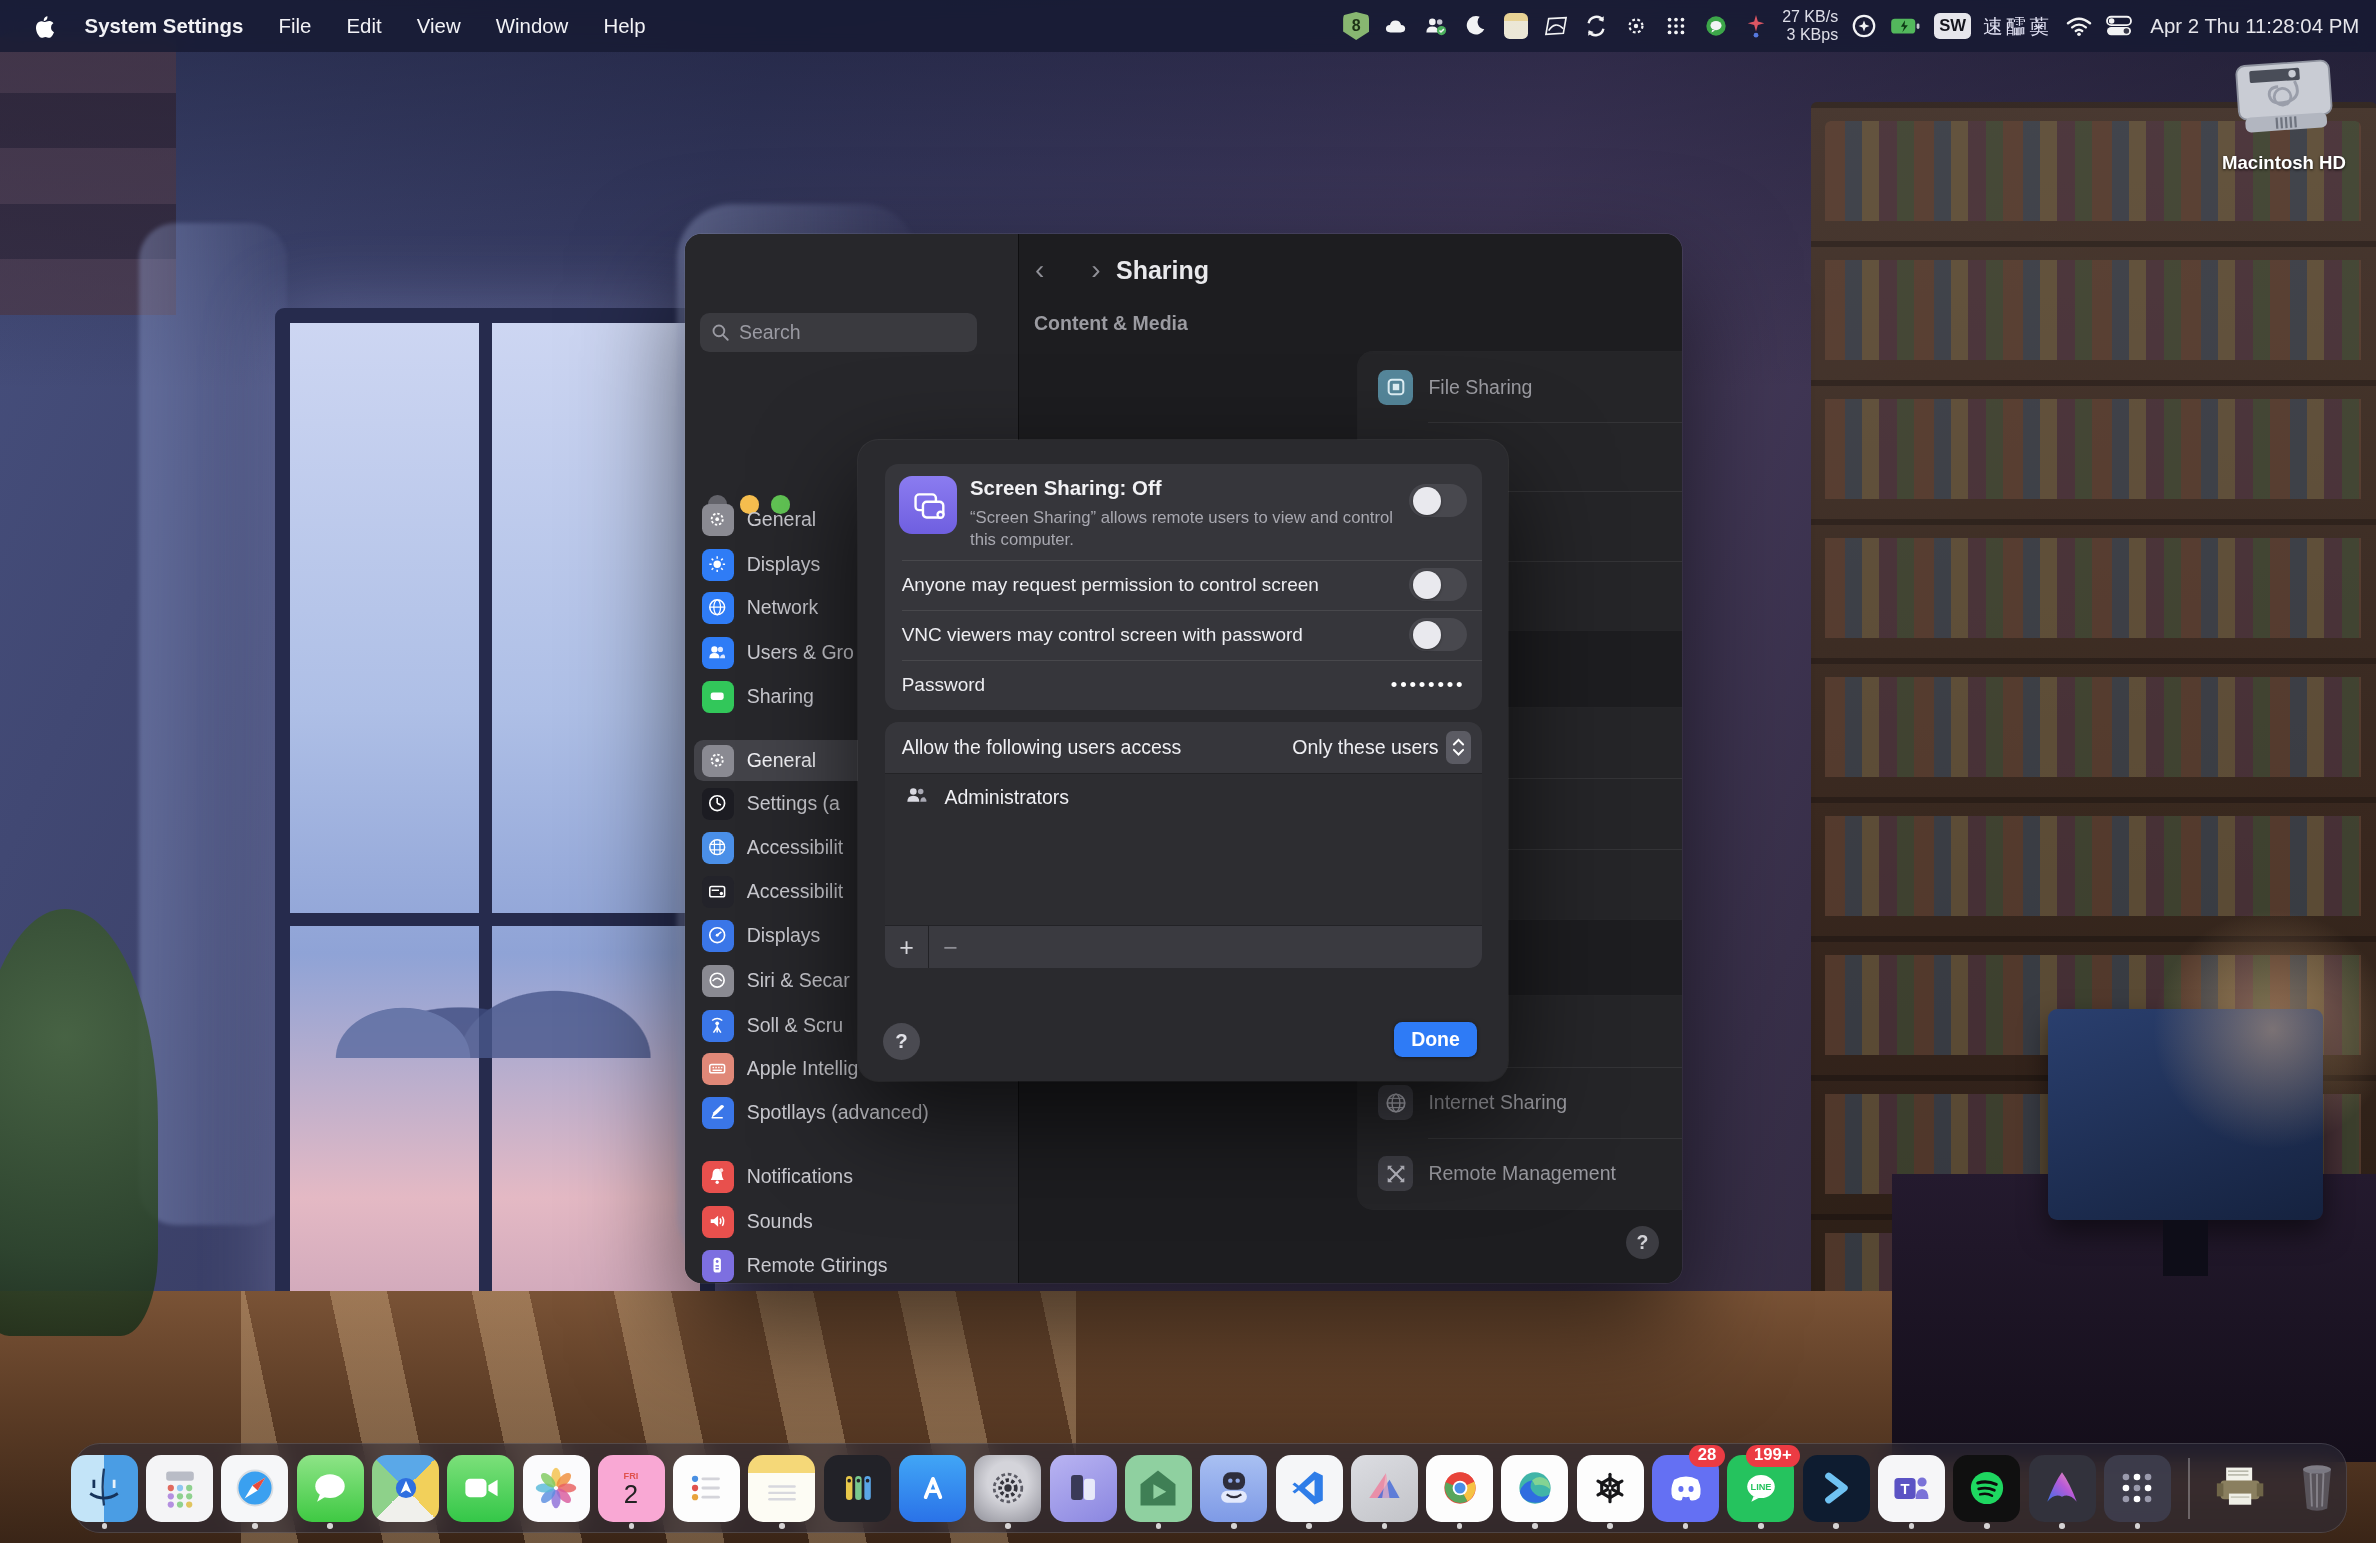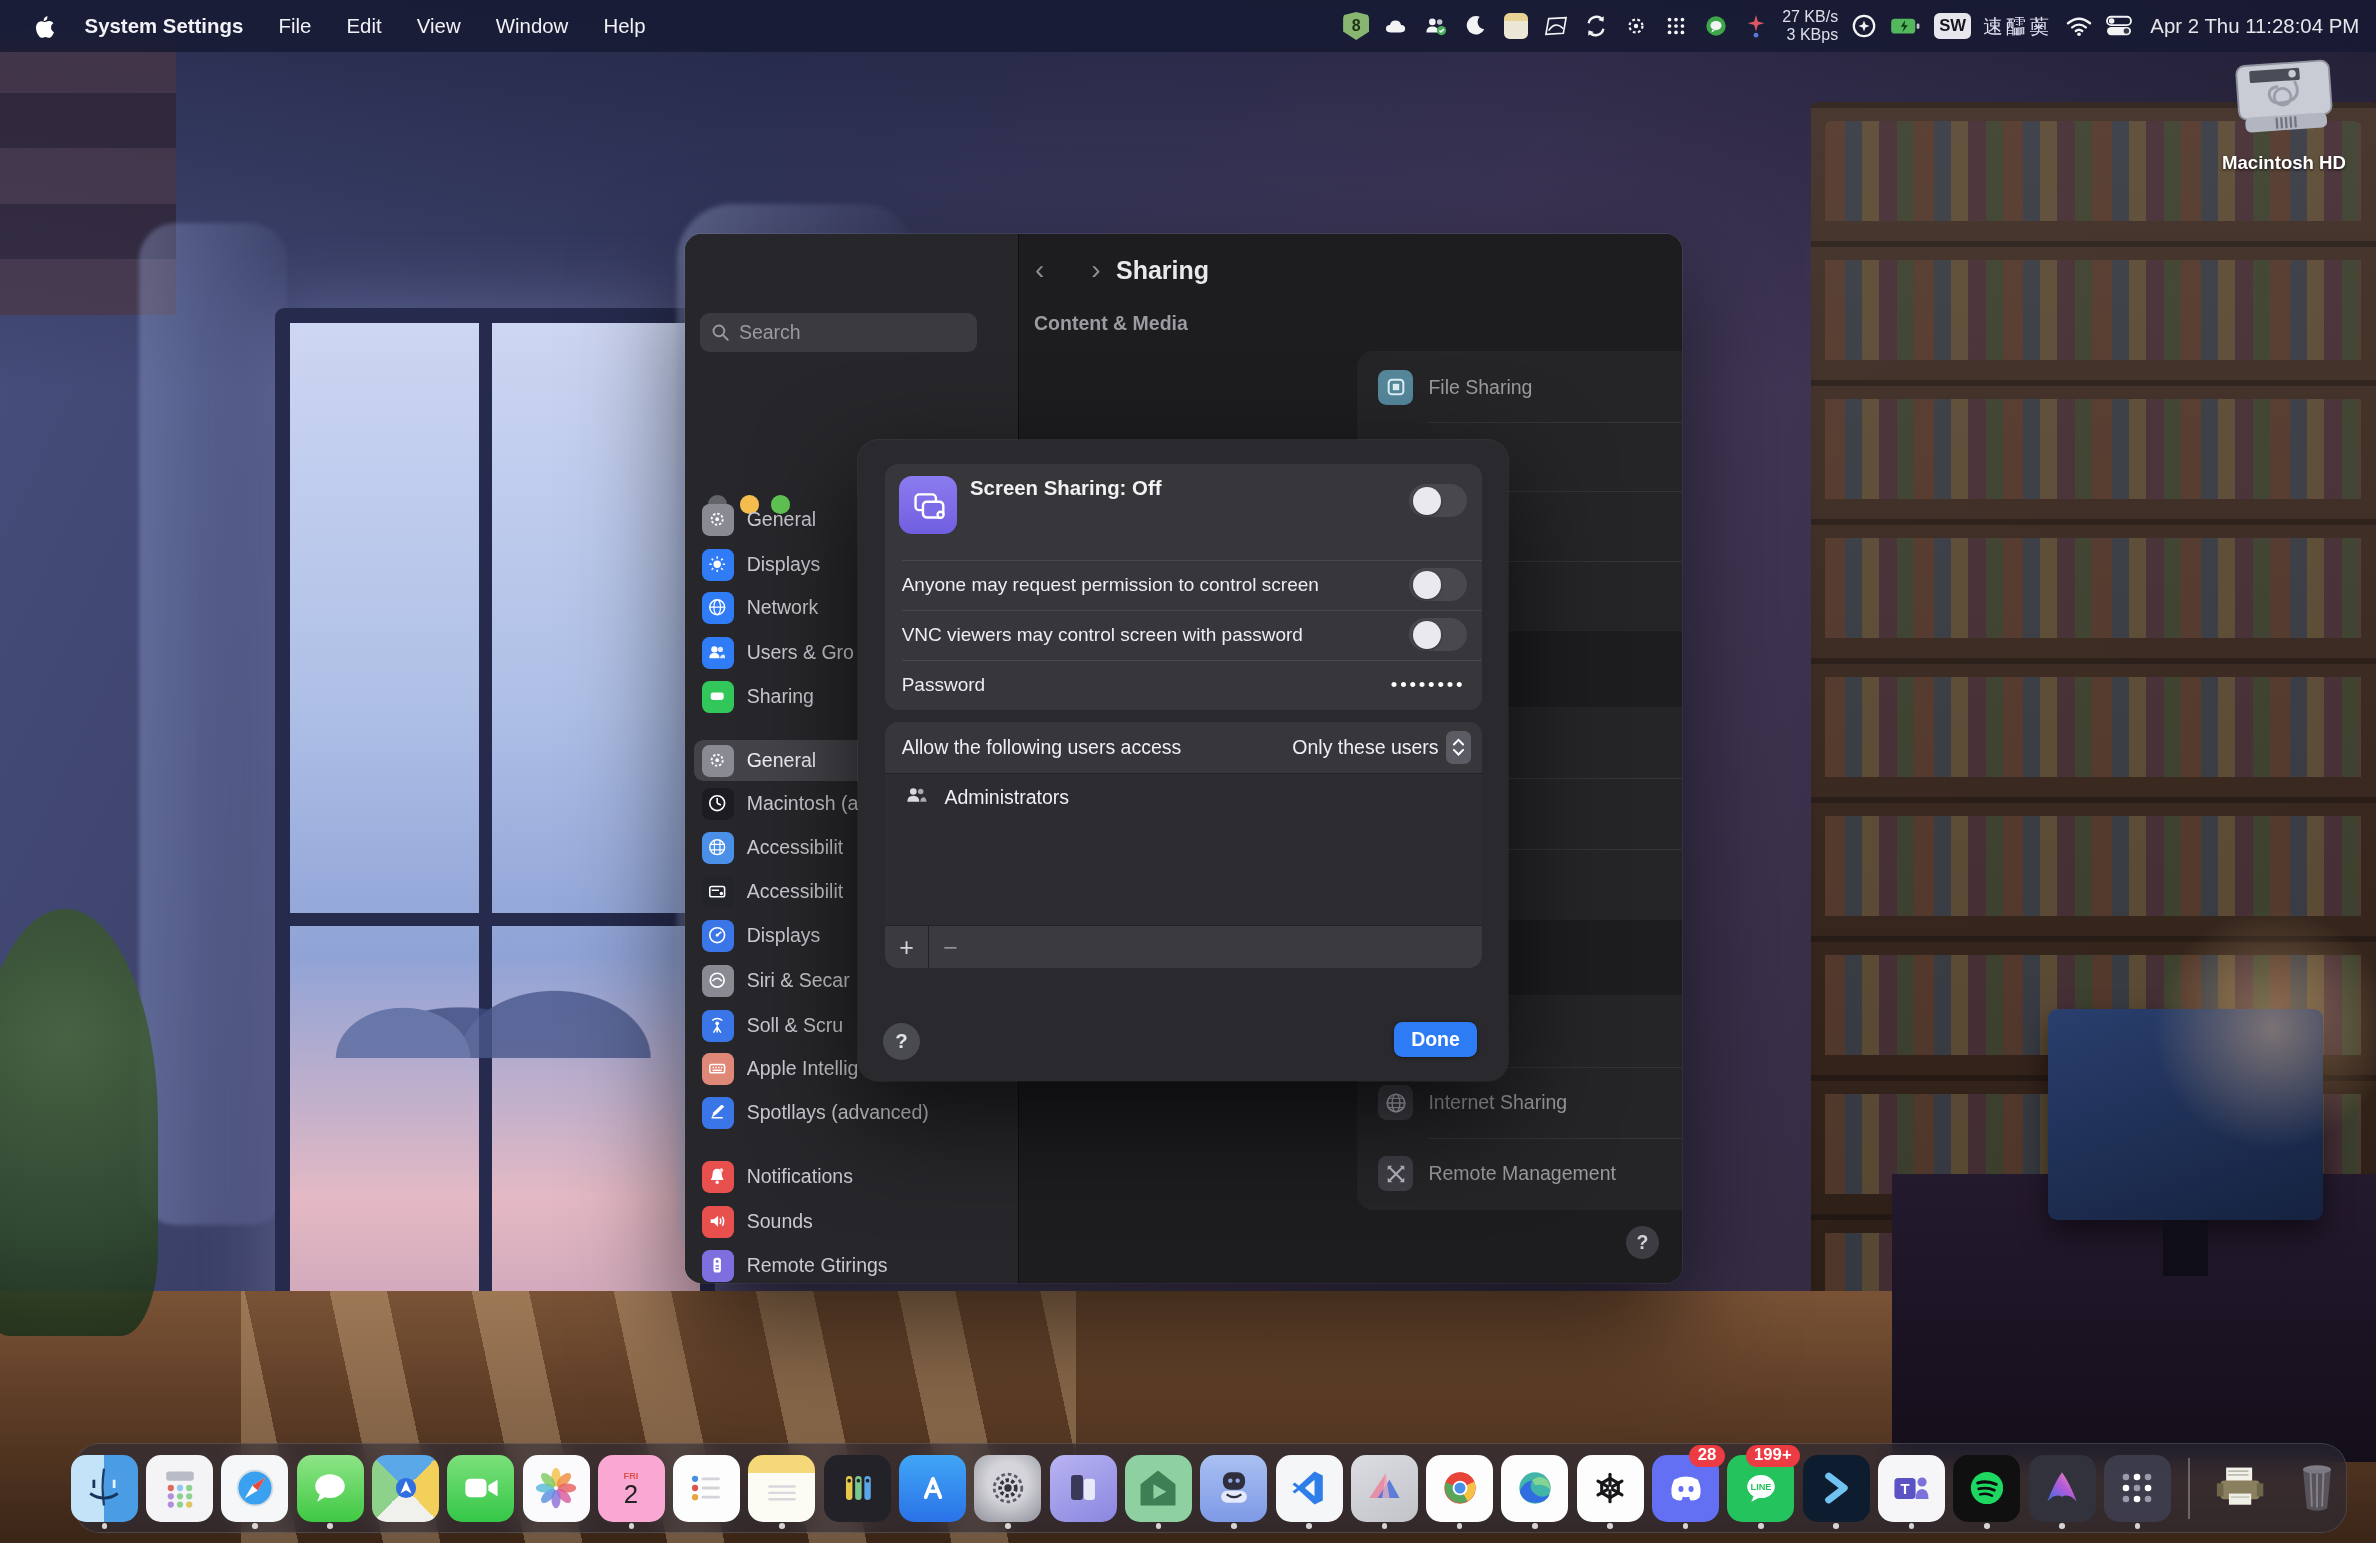--- a/index.html
+++ b/index.html
@@ -392,21 +392,21 @@
           </span>
           <span>General</span>
         </div>
         <div class="side-row" style="top: 549px;">
           <span class="side-ic" style="background: rgb(28, 28, 34);">
             <svg width="20.4" height="20.4" viewBox="0 0 22 22">
               <circle cx="11" cy="11" r="8" fill="none" stroke="#fff" stroke-width="1.8"></circle>
               <path d="M11 11 L11 5.5 M11 11 L15 13" stroke="#fff" stroke-width="1.8"></path>
             </svg>
           </span>
-          <span>Macintosh (a</span>
+          <span>Settings (a</span>
         </div>
         <div class="side-row" style="top: 593px;">
           <span class="side-ic" style="background: rgb(74, 143, 232);">
             <svg width="20.4" height="20.4" viewBox="0 0 22 22">
               <circle cx="11" cy="11" r="8" fill="none" stroke="#fff" stroke-width="1.6"></circle>
               <path d="M3 8 H19 M3 14 H19 M8 3.5 V18.5 M14 3.5 V18.5" stroke="#fff" stroke-width="1.3" fill="none"></path>
             </svg>
           </span>
           <span>Accessibilit</span>
         </div>
@@ -594,20 +594,21 @@
     <div class="dhead">
       <div class="dicon">
         <svg width="37" height="37" viewBox="0 0 40 40">
           <rect x="6" y="8" width="22" height="17" rx="4" fill="none" stroke="#fff" stroke-width="2.6"></rect>
           <rect x="14" y="16" width="22" height="17" rx="4" fill="#7a6be8" stroke="#fff" stroke-width="2.6"></rect>
           <circle cx="33" cy="30" r="4.5" fill="#fff"></circle>
             <circle cx="33" cy="30" r="2" fill="#7a6be8"></circle>
         </svg>
       </div>
       <div class="dtitle">Screen Sharing: Off</div>
+      <div class="ddesc">“Screen Sharing” allows remote users to view and control this computer.</div>
       <div class="dtoggle" style="top:20.4px">
           <span class="knob"></span>
         </div>
     </div>
     <div class="drow" style="top:96px">
       <span class="dsep"></span>
       <span class="drow-label">Anyone may request permission to control screen</span>
       <div class="dtoggle" style="top:8.3px">
           <span class="knob"></span>
         </div>

